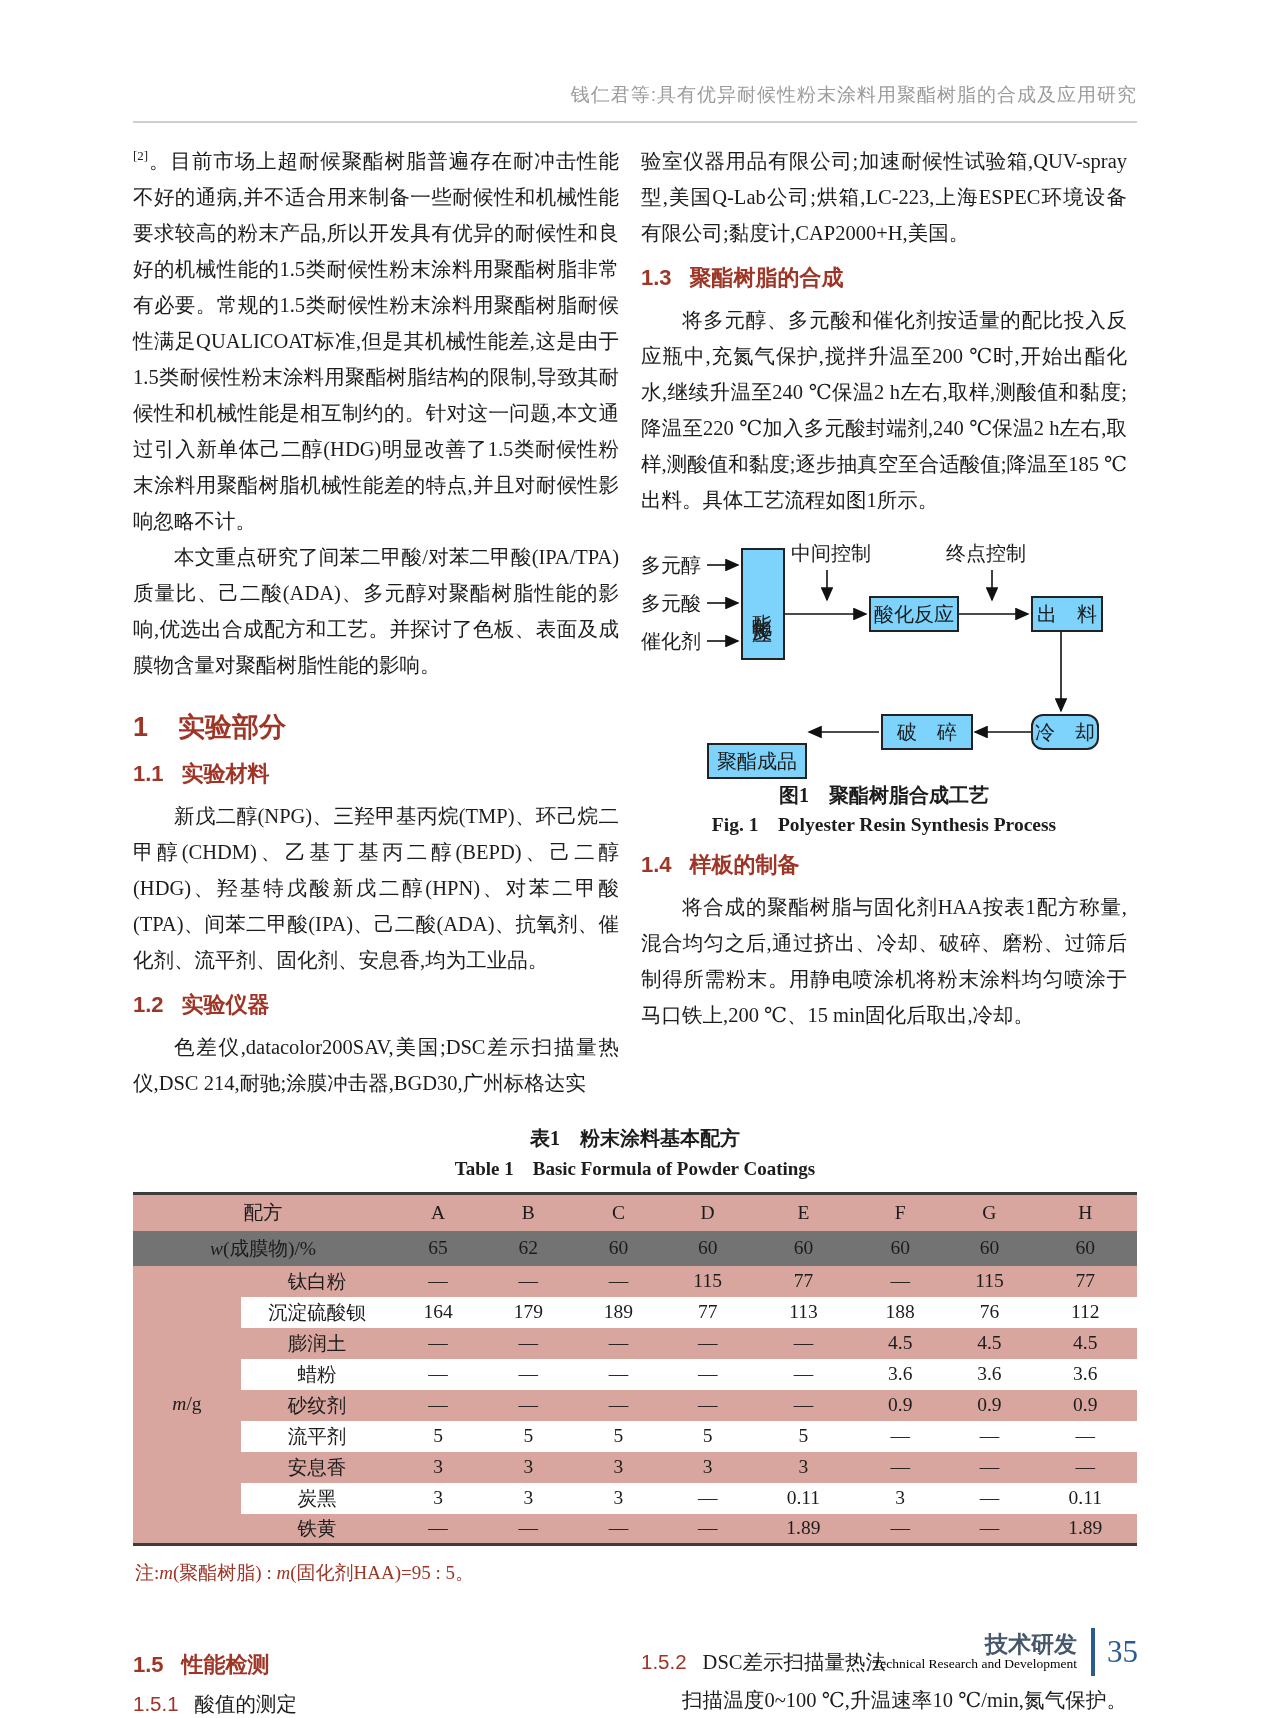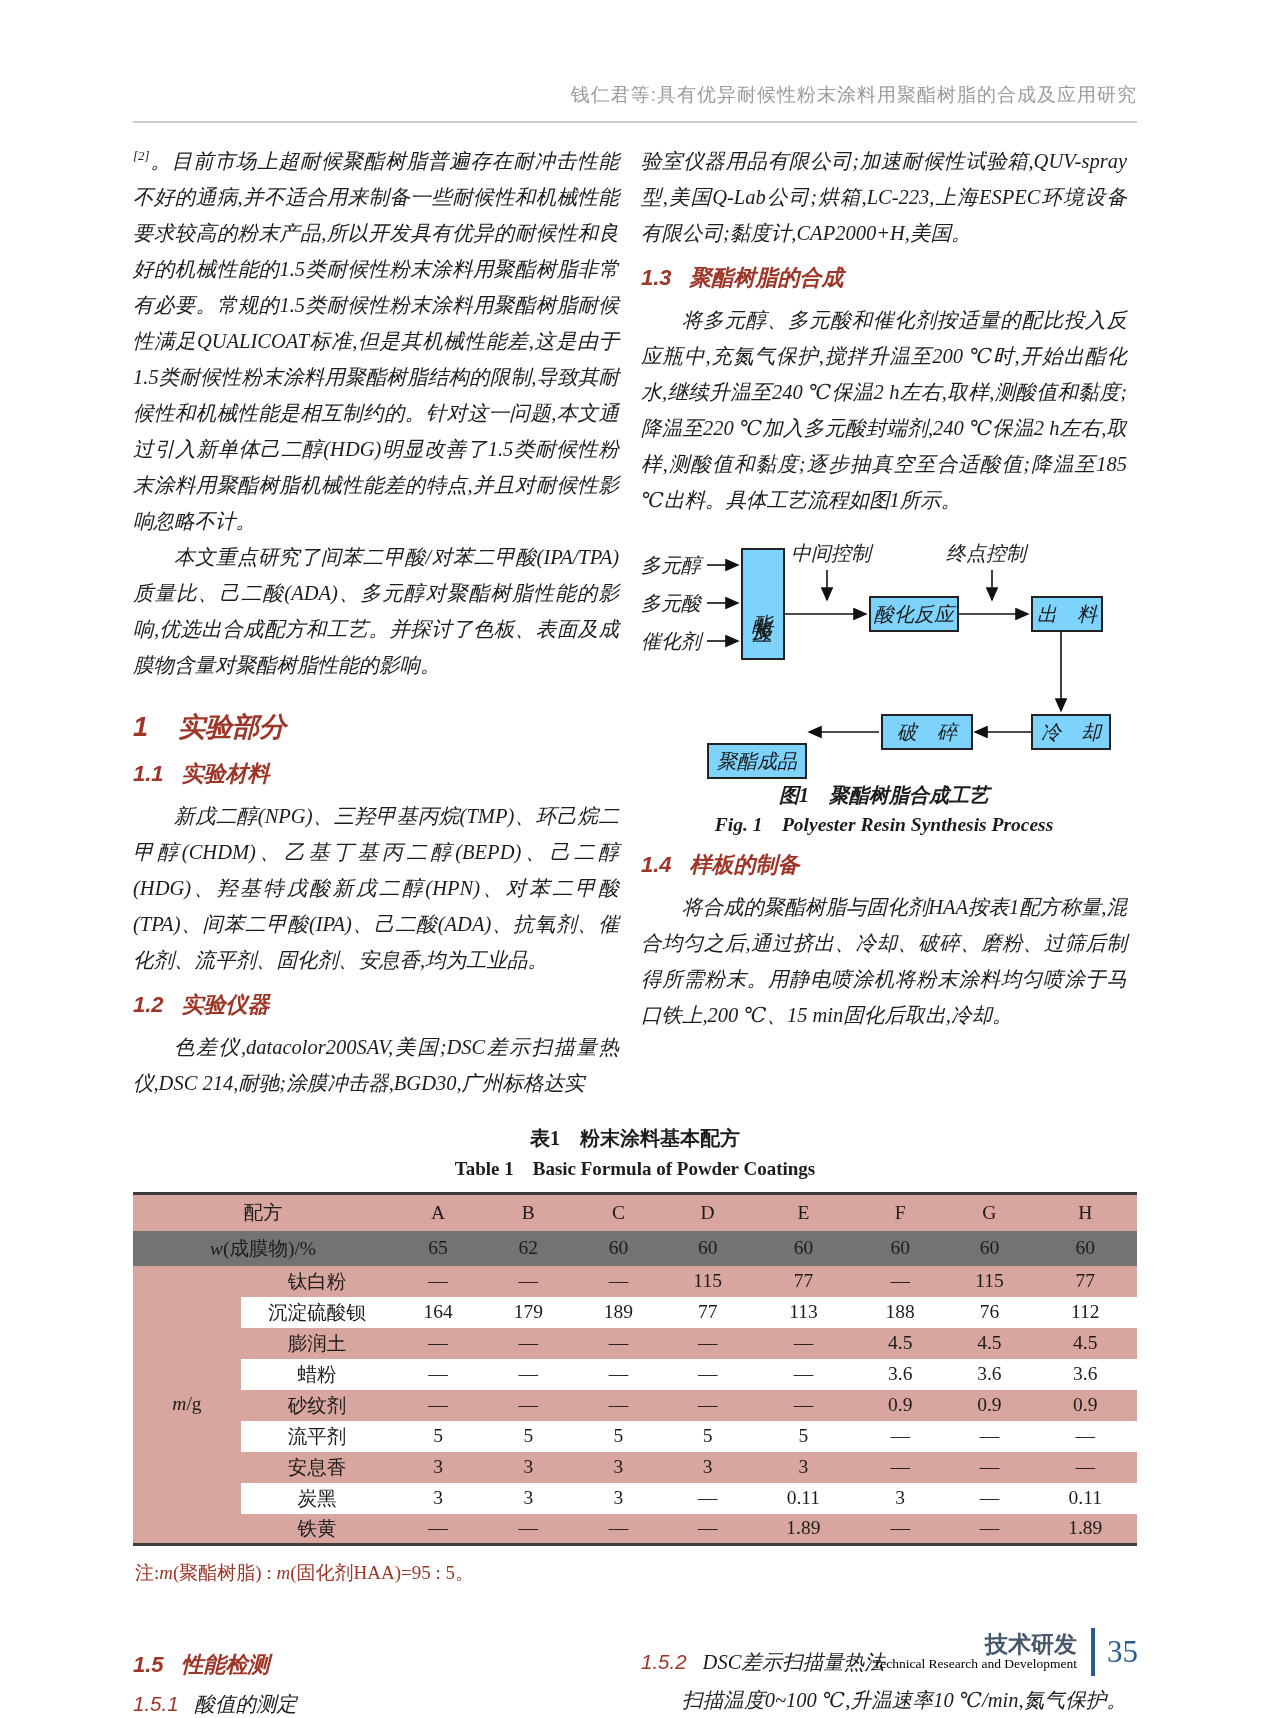--- a/index.html
+++ b/index.html
@@ -16,21 +16,21 @@
   }
   .content{padding:0 138px 0 133px;}
   
   .running{
     margin-top:82px;text-align:right;
     font-family:"Liberation Sans","DejaVu Sans",sans-serif;
     font-size:19px;color:#9b9b9b;letter-spacing:1px;
     padding-bottom:13px;border-bottom:2px solid #cfcfcf;
   }
   
-  .cols{display:flex;gap:22px;margin-top:20px;font-style:italic;}
+  .cols{display:flex;gap:22px;margin-top:20px;}
   .col{width:486px;}
   p.body{font-size:20.5px;line-height:36px;text-align:justify;margin:0;}
   p.indent{text-indent:2em;}
   sup.ref{font-size:13px;line-height:0;}
   
   .h1{font-family:"Liberation Sans","DejaVu Sans",sans-serif;color:var(--red);
       font-size:27px;font-weight:bold;margin:26px 0 14px;}
   .h1 .num{margin-right:30px;}
   .h2{font-family:"Liberation Sans","DejaVu Sans",sans-serif;color:var(--red);
       font-size:22px;font-weight:bold;margin:12px 0 9px;}
@@ -129,21 +129,21 @@
             <line x1="238" y1="198" x2="168" y2="198" stroke="#111" stroke-width="1.6" marker-end="url(#ah)"></line>
           </svg>
           <div class="flabel" style="left:0;top:18px;">多元醇</div>
           <div class="flabel" style="left:0;top:56px;">多元酸</div>
           <div class="flabel" style="left:0;top:94px;">催化剂</div>
           <div class="fbox vert" style="left:100px;top:14px;width:44px;height:112px;">酯化反应</div>
           <div class="flabel" style="left:150px;top:6px;">中间控制</div>
           <div class="flabel" style="left:305px;top:6px;">终点控制</div>
           <div class="fbox" style="left:228px;top:62px;width:90px;height:36px;">酸化反应</div>
           <div class="fbox" style="left:390px;top:62px;width:72px;height:36px;">出　料</div>
-          <div class="fbox" style="left:390px;top:180px;width:80px;height:36px;">冷　却</div>
+          <div class="fbox" style="left:390px;top:180px;width:68px;height:36px;border-radius:12px;">冷　却</div>
           <div class="fbox" style="left:240px;top:180px;width:92px;height:36px;">破　碎</div>
           <div class="fbox" style="left:66px;top:180px;width:100px;height:36px;margin-top:29px;">聚酯成品</div>
         </div>
         <div class="figcap">图1　聚酯树脂合成工艺</div>
         <div class="figcap en">Fig. 1　Polyester Resin Synthesis Process</div>
 
         <div class="h2"><span class="num">1.4</span><span>样板的制备</span></div>
         <p class="body indent">将合成的聚酯树脂与固化剂HAA按表1配方称量,混合均匀之后,通过挤出、冷却、破碎、磨粉、过筛后制得所需粉末。用静电喷涂机将粉末涂料均匀喷涂于马口铁上,200 ℃、15 min固化后取出,冷却。</p>
       </div>
     </div>

